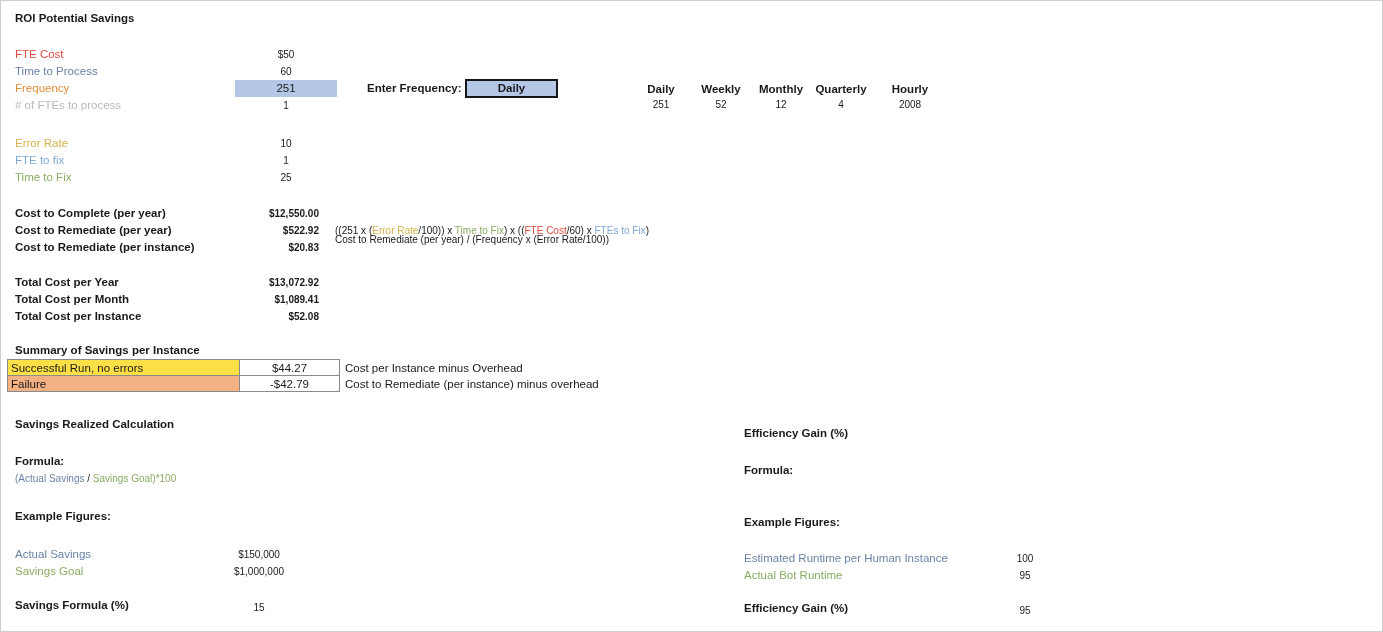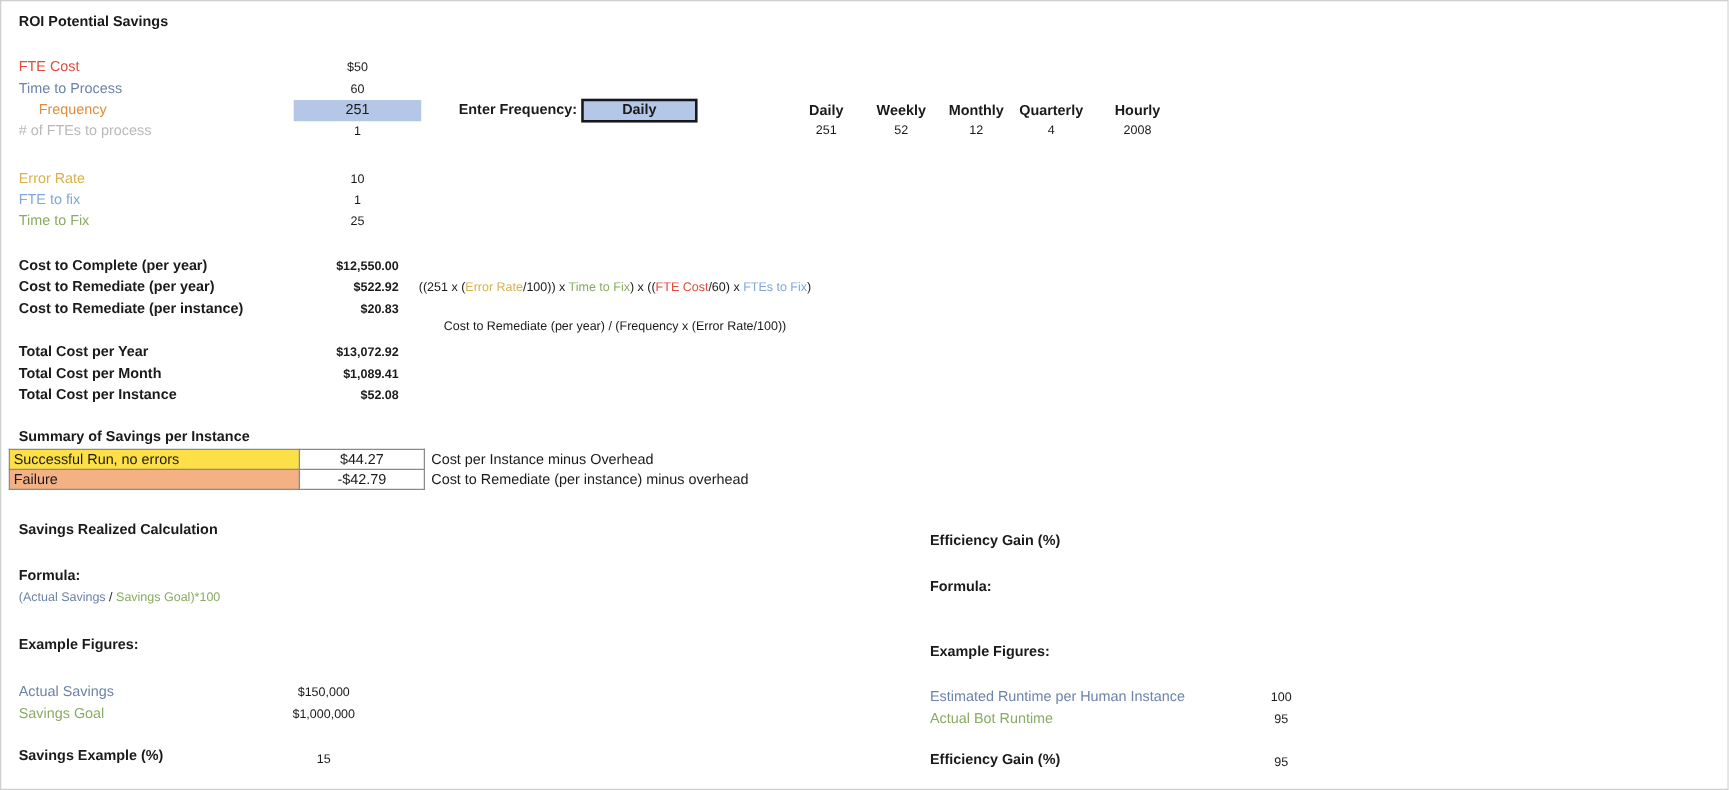--- a/index.html
+++ b/index.html
@@ -98,21 +98,21 @@
 </head>
 <body>
 
 <div id="page">
 
   <div class="abs heading" style="left:14px; top:11px;">ROI Potential Savings</div>
 
   <div class="abs" style="left:14px; top:45px;">
     <div class="label c-red" style="height:17px; line-height:17px;">FTE Cost</div>
     <div class="label c-blue" style="height:17px; line-height:17px;">Time to Process</div>
-    <div class="label c-orng" style="height:17px; line-height:17px;margin-left:16px;">Frequency</div>
+    <div class="label c-orng" style="height:17px; line-height:17px;">Frequency</div>
     <div class="label c-gray" style="height:17px; line-height:17px;"># of FTEs to process</div>
   </div>
 
   <div class="abs hl-cell" style="left:234px; top:79px; width:102px; height:17px;">
     <span>251</span>
   </div>
 
   <div class="abs ctr val" style="left:234px; top:45px; width:102px; height:17px; line-height:17px;">$50</div>
   <div class="abs ctr val" style="left:234px; top:62px; width:102px; height:17px; line-height:17px;">60</div>
   <div class="abs ctr val" style="left:234px; top:96px; width:102px; height:17px; line-height:17px;">1</div>
@@ -153,21 +153,21 @@
   </div>
   <div class="abs rgt bold val" style="left:214px; top:204px; width:104px; height:17px; line-height:17px;">$12,550.00</div>
   <div class="abs rgt bold val" style="left:214px; top:221px; width:104px; height:17px; line-height:17px;">$522.92</div>
   <div class="abs rgt bold val" style="left:214px; top:238px; width:104px; height:17px; line-height:17px;">$20.83</div>
 
 
   <div class="abs val" style="left:334px; top:221px; height:17px; line-height:17px;">
     <span class="c-dark">((251 x (</span><span class="c-gold">Error Rate</span><span class="c-dark">/100)) x </span><span class="c-green">Time to Fix</span><span class="c-dark">) x ((</span><span class="c-red">FTE Cost</span><span class="c-dark">/60) x </span><span class="c-blue2">FTEs to Fix</span><span class="c-dark">)</span>
   </div>
 
-  <div class="abs val c-dark" style="left:334px; top:252px; height:17px; line-height:17px;margin-left:20px;">Cost to Remediate (per year) / (Frequency x (Error Rate/100))</div>
+  <div class="abs val c-dark" style="left:334px; top:230px; height:17px; line-height:17px;">Cost to Remediate (per year) / (Frequency x (Error Rate/100))</div>
 
   <div class="abs" style="left:14px; top:273px;">
     <div class="heading" style="height:17px; line-height:17px;">Total Cost per Year</div>
     <div class="heading" style="height:17px; line-height:17px;">Total Cost per Month</div>
     <div class="heading" style="height:17px; line-height:17px;">Total Cost per Instance</div>
   </div>
   <div class="abs rgt bold val" style="left:214px; top:273px; width:104px; height:17px; line-height:17px;">$13,072.92</div>
   <div class="abs rgt bold val" style="left:214px; top:290px; width:104px; height:17px; line-height:17px;">$1,089.41</div>
   <div class="abs rgt bold val" style="left:214px; top:307px; width:104px; height:17px; line-height:17px;">$52.08</div>
 
@@ -196,21 +196,21 @@
     <span class="c-blue">(</span><span class="c-blue">Actual Savings</span><span class="c-dark"> / </span><span class="c-green">Savings Goal</span><span class="c-green">)*100</span>
   </div>
 
   <div class="abs heading" style="left:14px; top:509px;">Example Figures:</div>
 
   <div class="abs label c-blue" style="left:14px; top:545px; height:17px; line-height:17px;">Actual Savings</div>
   <div class="abs label c-green" style="left:14px; top:562px; height:17px; line-height:17px;">Savings Goal</div>
   <div class="abs ctr val" style="left:206px; top:545px; width:104px; height:17px; line-height:17px;">$150,000</div>
   <div class="abs ctr val" style="left:206px; top:562px; width:104px; height:17px; line-height:17px;">$1,000,000</div>
 
-  <div class="abs heading" style="left:14px; top:598px;">Savings Example (%)</div>
+  <div class="abs heading" style="left:14px; top:598px;">Savings Formula (%)</div>
   <div class="abs ctr val" style="left:206px; top:598px; width:104px; height:17px; line-height:17px;">15</div>
 
   <div class="abs heading" style="left:743px; top:426px;">Efficiency Gain (%)</div>
 
   <div class="abs heading" style="left:743px; top:463px;">Formula:</div>
 
 
   <div class="abs heading" style="left:743px; top:515px;">Example Figures:</div>
 
   <div class="abs label c-blue" style="left:743px; top:549px; height:17px; line-height:17px;">Estimated Runtime per Human Instance</div>

